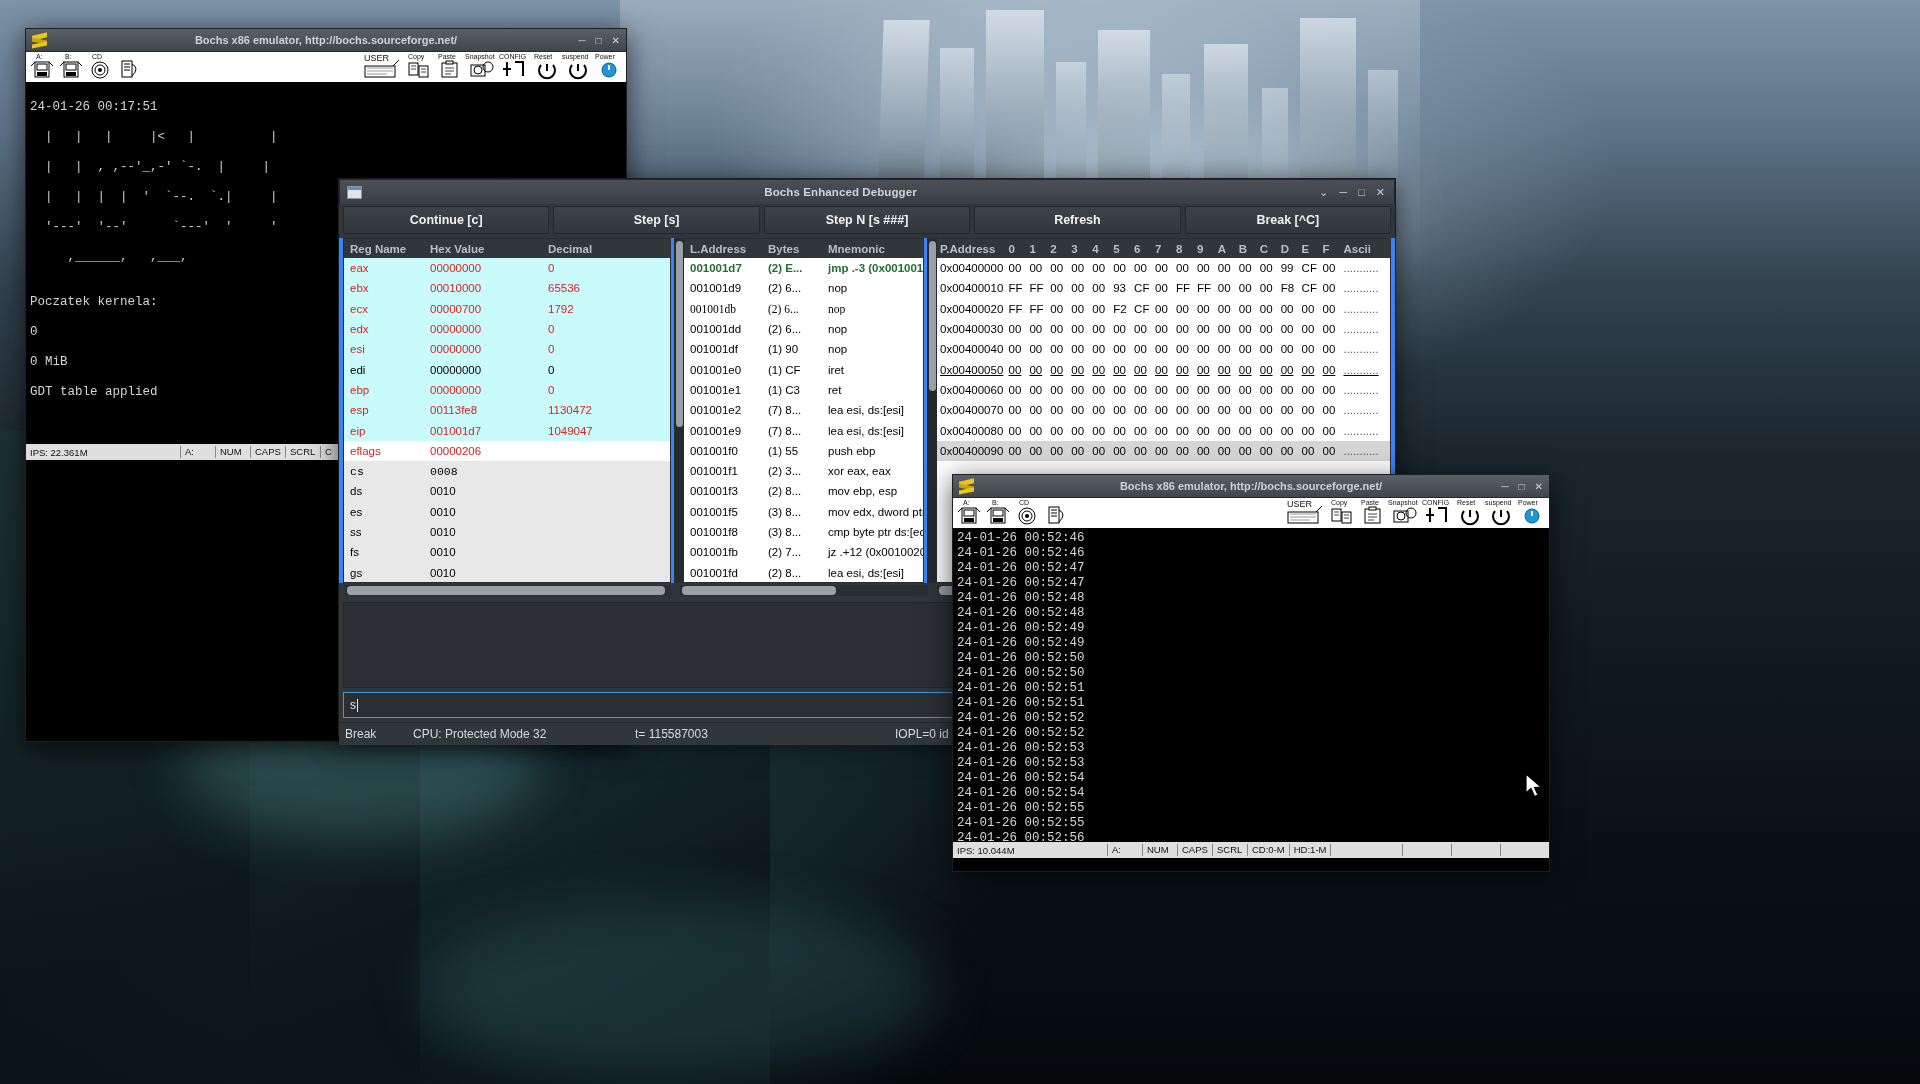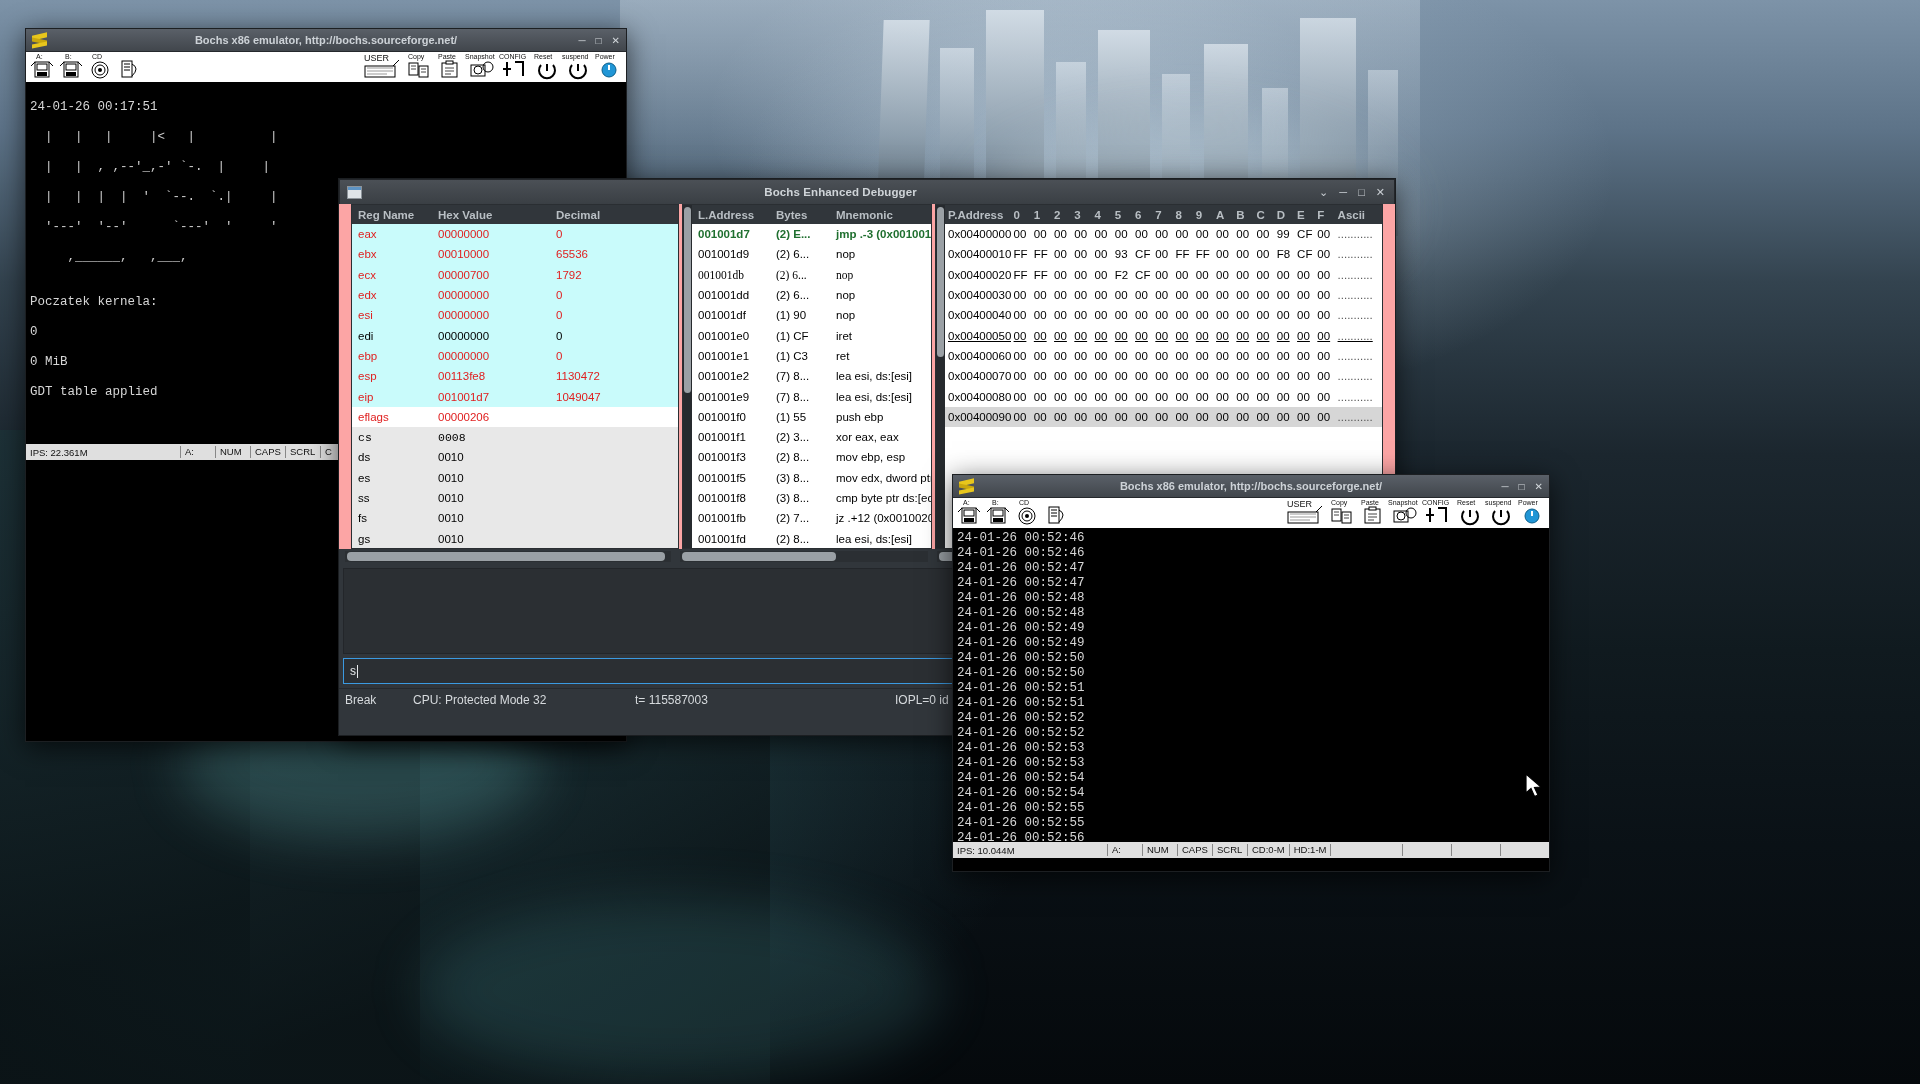--- a/index.html
+++ b/index.html
@@ -55,21 +55,21 @@
   .bochs-status .cell{border-left:1px solid #888;padding:0 4px;height:12px;line-height:12px;min-width:26px;}
   .ascii{color:#cfcfcf;}
 
   
   .dbg{background:#31363b;border:1px solid #1b1e21;}
   .menubar{height:25px;background:#31363b;display:flex;align-items:center;gap:0;padding-left:8px;}
   .menubar div{color:#e3e6e8;font-size:12.5px;padding:3px 10px;cursor:default;}
   .btnrow{display:flex;padding:2px 4px 4px 4px;gap:4px;background:#31363b;}
   .dbtn{flex:1;background:linear-gradient(180deg,#3d4349,#31363b);border:1px solid #24282c;border-radius:2px;
         color:#eff1f3;font-size:12.5px;font-weight:bold;text-align:center;padding:6px 0;cursor:pointer;}
-  .panes{display:flex;background:#fca5a5;padding:0 12px;gap:3px;}
+  .panes{display:flex;background:#3b82f6;padding:0 4px;gap:3px;}
   .pane{background:#fff;overflow:hidden;position:relative;border:1px solid #2a2e32;}
   .ph{display:flex;background:#31363b;color:#b9bfc4;font-size:11.5px;font-weight:bold;height:19px;align-items:center;}
   .ph div{padding:0 6px;overflow:hidden;white-space:nowrap;}
   .prow{display:flex;font-size:11.5px;height:20.3px;align-items:center;white-space:nowrap;}
   .prow div{padding:0 6px;overflow:hidden;}
   .vscroll{position:absolute;left:0;top:0;width:9px;height:100%;background:#262a2e;}
   .vthumb{position:absolute;left:1px;width:7px;background:#9aa0a5;border-radius:4px;}
   .hscroll{height:11px;background:#2b2f33;position:relative;margin:2px 3px 0 3px;}
   .hthumb{position:absolute;top:1px;height:9px;background:#9aa0a5;border-radius:4px;}
   .cmdarea{background:#31363b;padding:6px 4px 4px 4px;}
@@ -261,20 +261,27 @@
       <div class="tb-title">Bochs Enhanced Debugger</div>
       <div class="tb-btns">
         <span>⌄</span>
         <span>─</span>
         <span>□</span>
         <span>✕</span>
       </div>
     </div>
 
 
+    <div class="btnrow">
+      <div class="dbtn">Continue [c]</div>
+      <div class="dbtn">Step [s]</div>
+      <div class="dbtn">Step N [s ###]</div>
+      <div class="dbtn">Refresh</div>
+      <div class="dbtn">Break [^C]</div>
+    </div>
 
     <div class="panes" style="height:345px;">
 
       <div class="pane" style="width:326px">
         <div class="ph">
           <div style="width:68px">Reg Name</div>
           <div style="width:106px">Hex Value</div>
           <div style="flex:1">Decimal</div>
         </div>
         <div id="reg-body">

